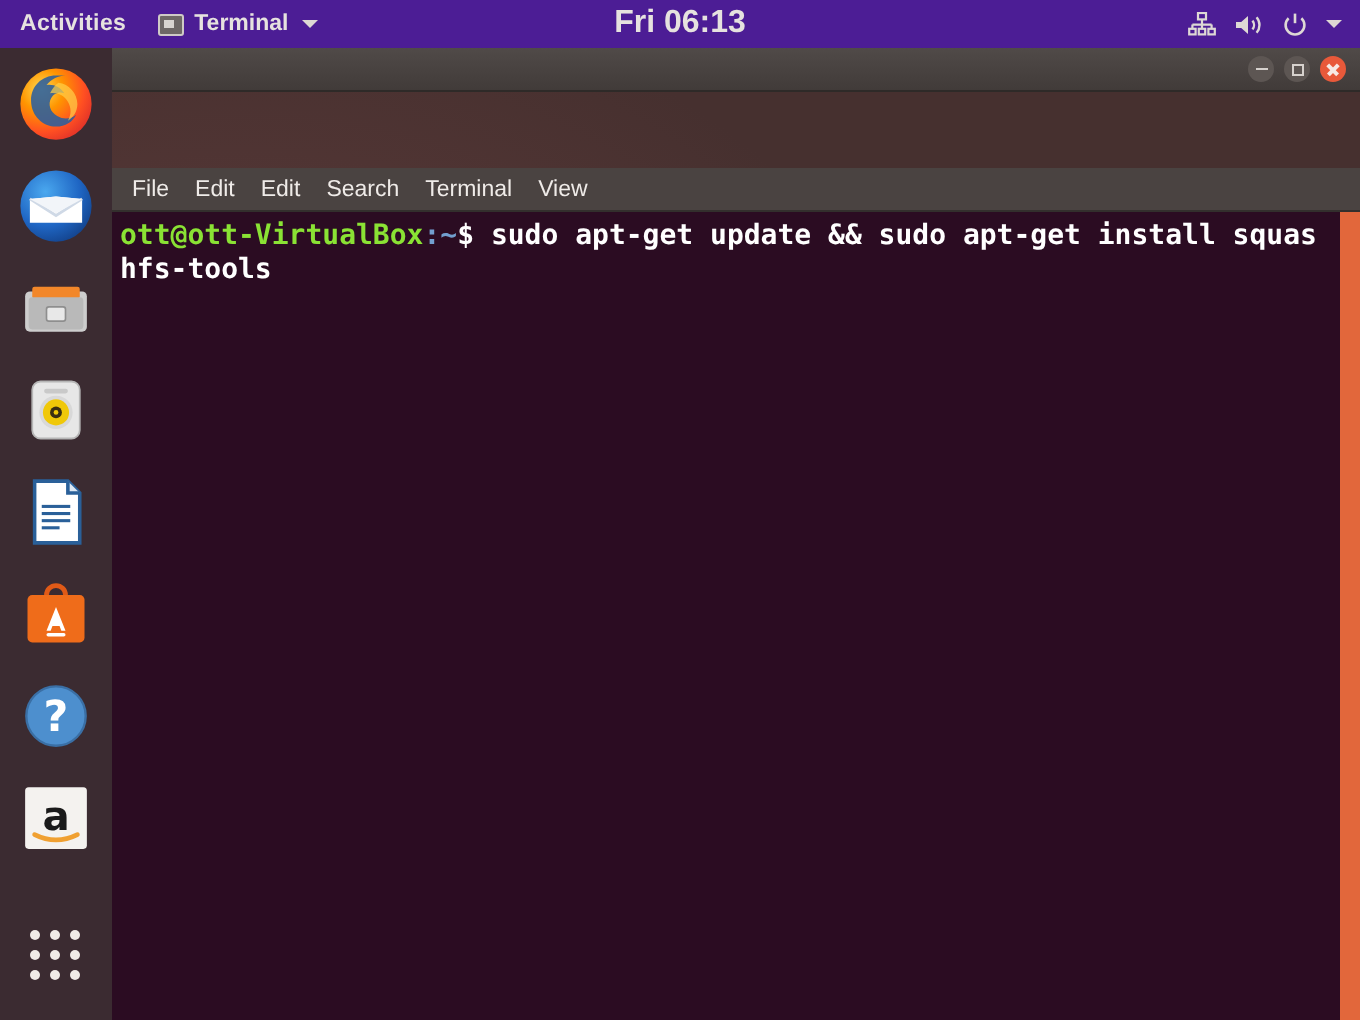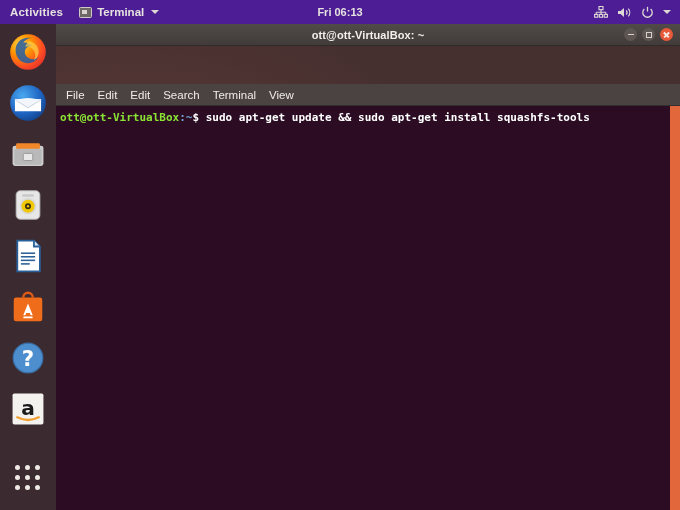--- a/index.html
+++ b/index.html
@@ -33,21 +33,21 @@
     background:#6e6866; display:inline-block; position:relative;
   }
   #appmenu .term-ico:after{
     content:""; position:absolute; left:2px; top:2px; width:5px; height:4px;
     background:#d8d4d0;
   }
   #appmenu .caret {
     width:0;height:0;border-left:4px solid transparent;border-right:4px solid transparent;
     border-top:4.5px solid #ddd8d4; margin-left:2px;
   }
-  #clock { position:absolute; left:0; right:0; text-align:center; font-size:11px; font-weight:bold; pointer-events:none;}
+  #clock { position:absolute; left:0; right:0; text-align:center; font-size:16px; font-weight:bold; pointer-events:none;}
   #tray { margin-left:auto; display:flex; align-items:center; gap:9px; padding-right:9px; }
   #tray svg { display:block; }
   #tray .caret {
     width:0;height:0;border-left:4px solid transparent;border-right:4px solid transparent;
     border-top:4.5px solid #ddd8d4;
   }
 
   
   #dock {
     position:absolute; left:0; top:24px; width:56px; height:486px;
@@ -106,21 +106,21 @@
     margin-top:38px;
   }
   #menubar span { color:#efebe8; font-size:11.5px; }
 
   #termbody {
     flex:1; background:#2b0c22; position:relative; overflow:hidden;
     padding:4px 0 0 4px;
   }
   #termtext {
     font-family:"DejaVu Sans Mono", monospace;
-    font-size:11px; line-height:16.5px; font-weight:bold;
+    font-size:14px; line-height:16.5px; font-weight:bold;
     white-space:pre-wrap; word-break:break-all;
     color:#ffffff; padding-right:14px;
   }
   .c-user { color:#8ae234; }
   .c-path { color:#729fcf; }
   .c-dollar { color:#ffffff; }
   .c-cmd { color:#ffffff; }
 
   #scrollbar {
     position:absolute; right:0; top:0; width:10px; height:100%;
@@ -274,21 +274,20 @@
         <i></i>
         <i></i>
         <i></i>
     </span>
   </div>
 </div>
 
 <div id="terminal">
 
   <div id="titlebar">
-    <div id="title">ott@ott-VirtualBox: ~</div>
     <div id="wbtns">
       <span class="wbtn min">
           <i></i>
         </span>
       <span class="wbtn max">
           <i></i>
         </span>
       <span class="wbtn close">
           <i></i>
         </span>

